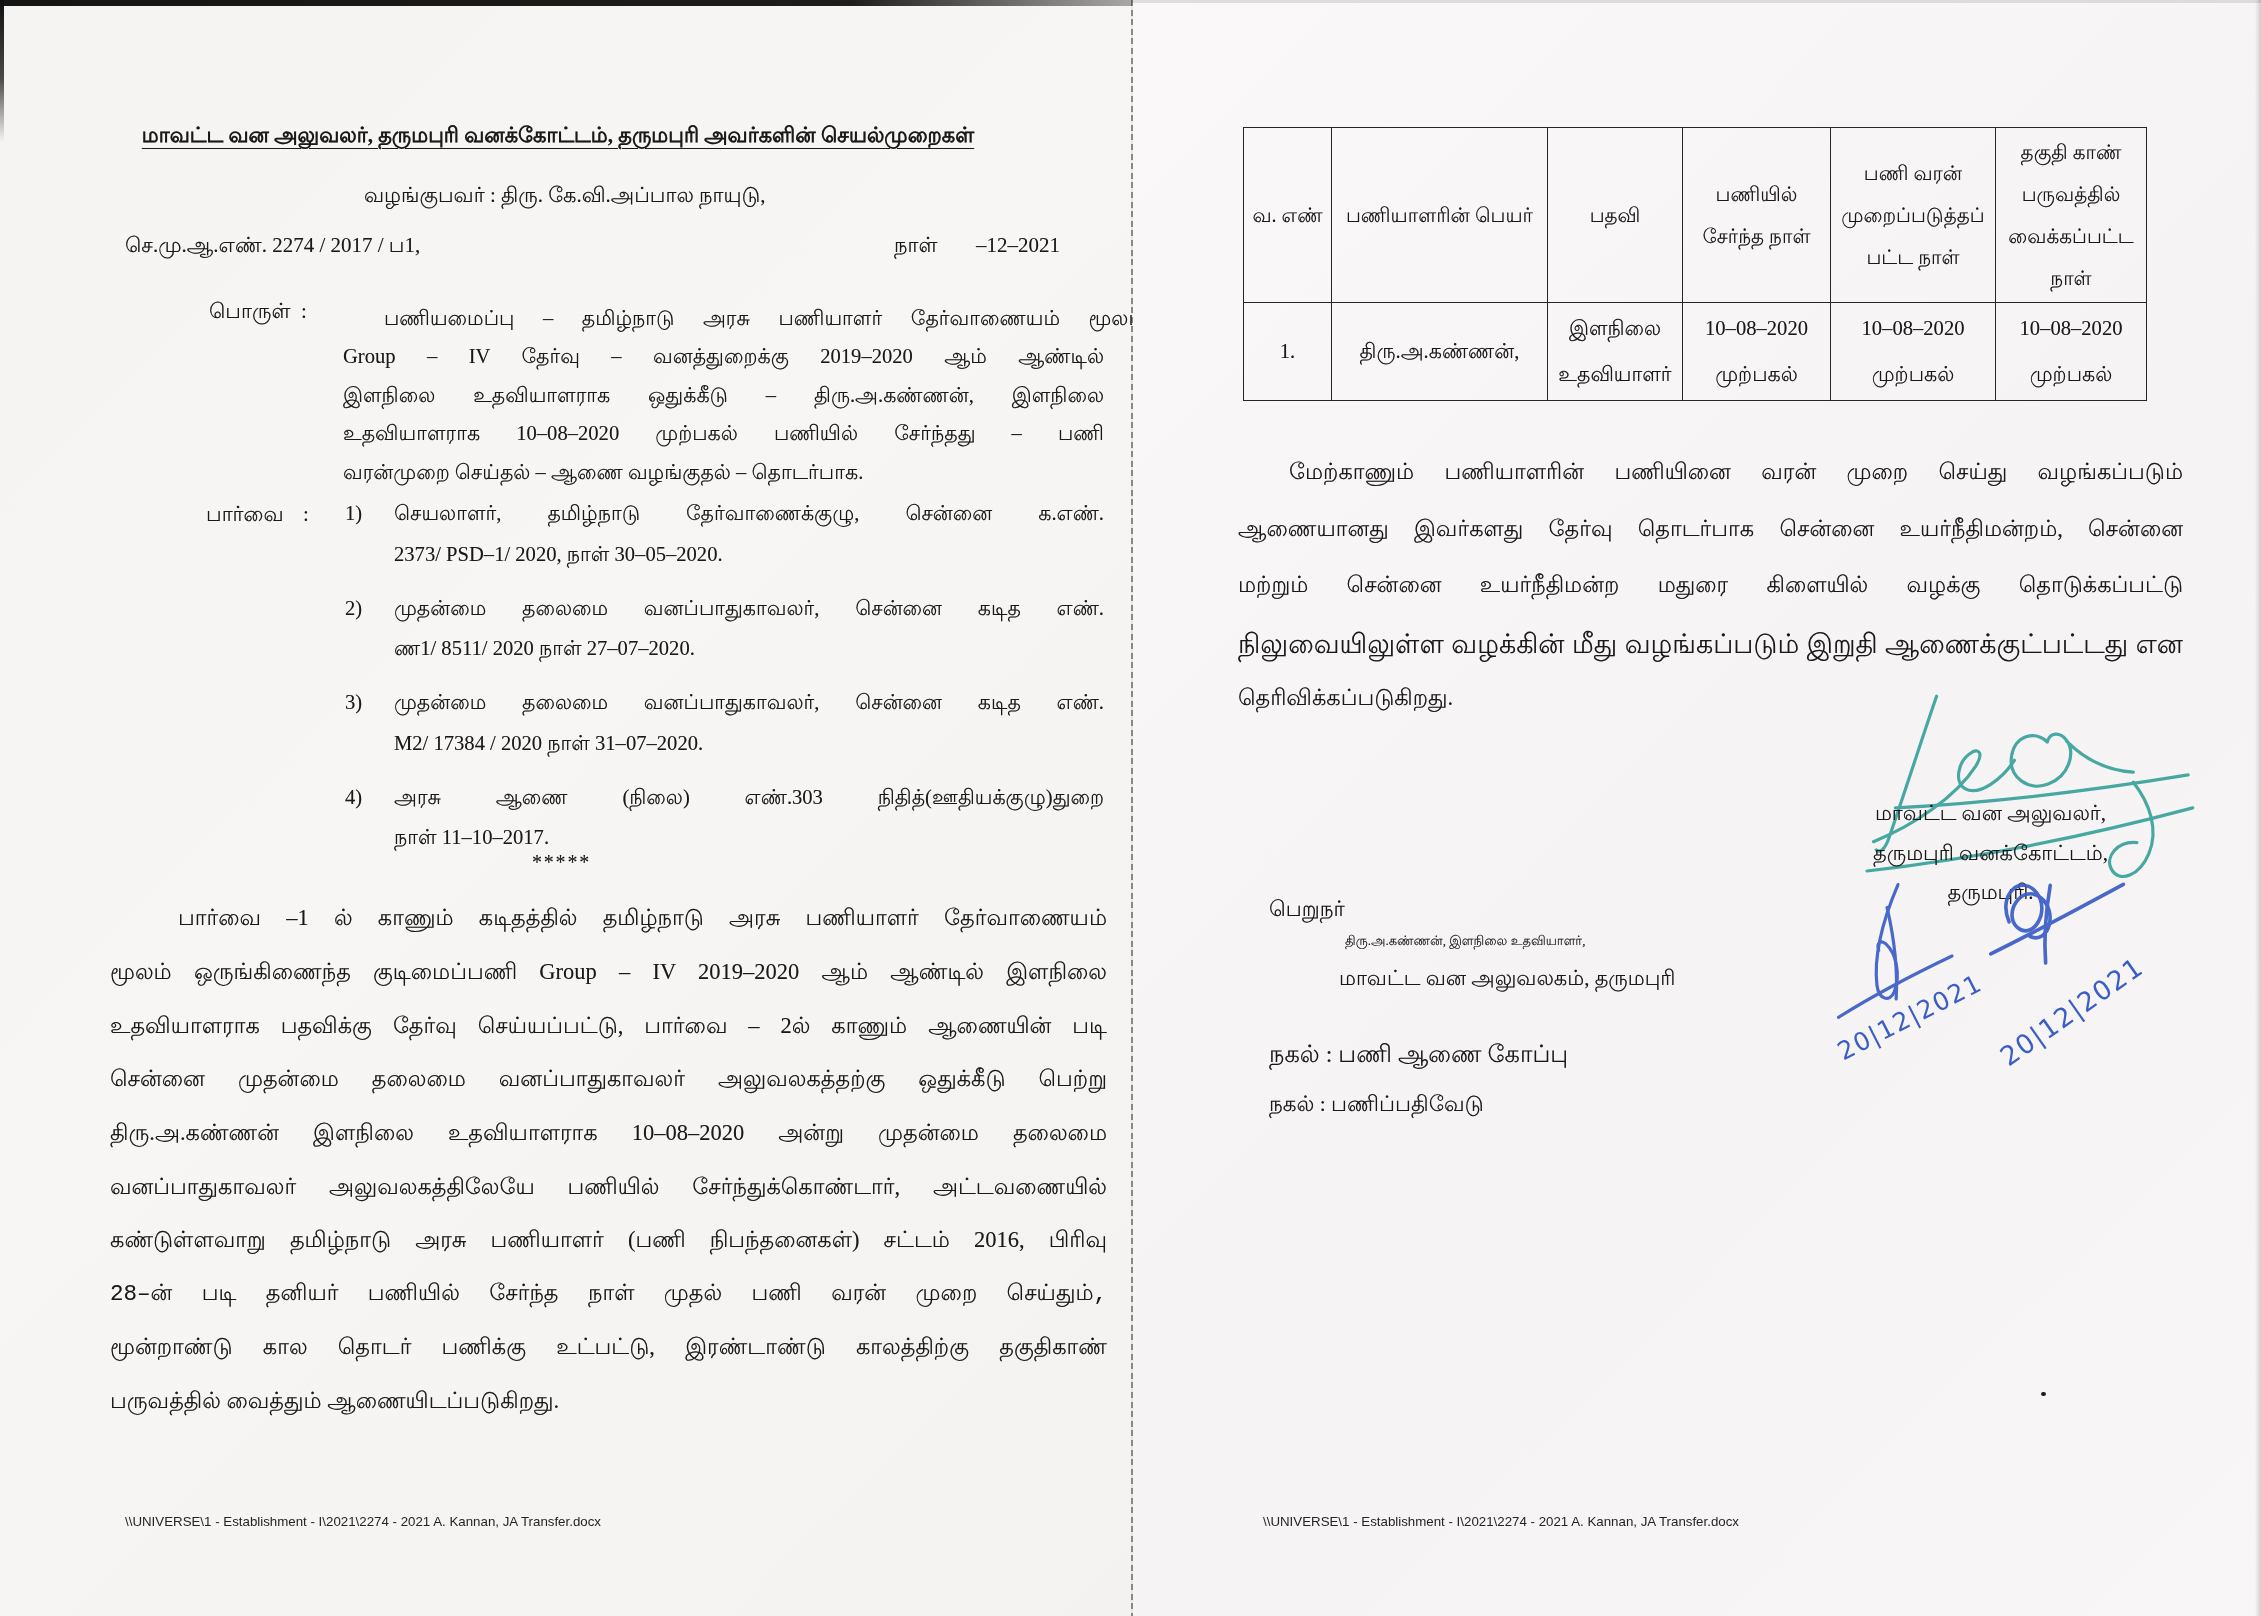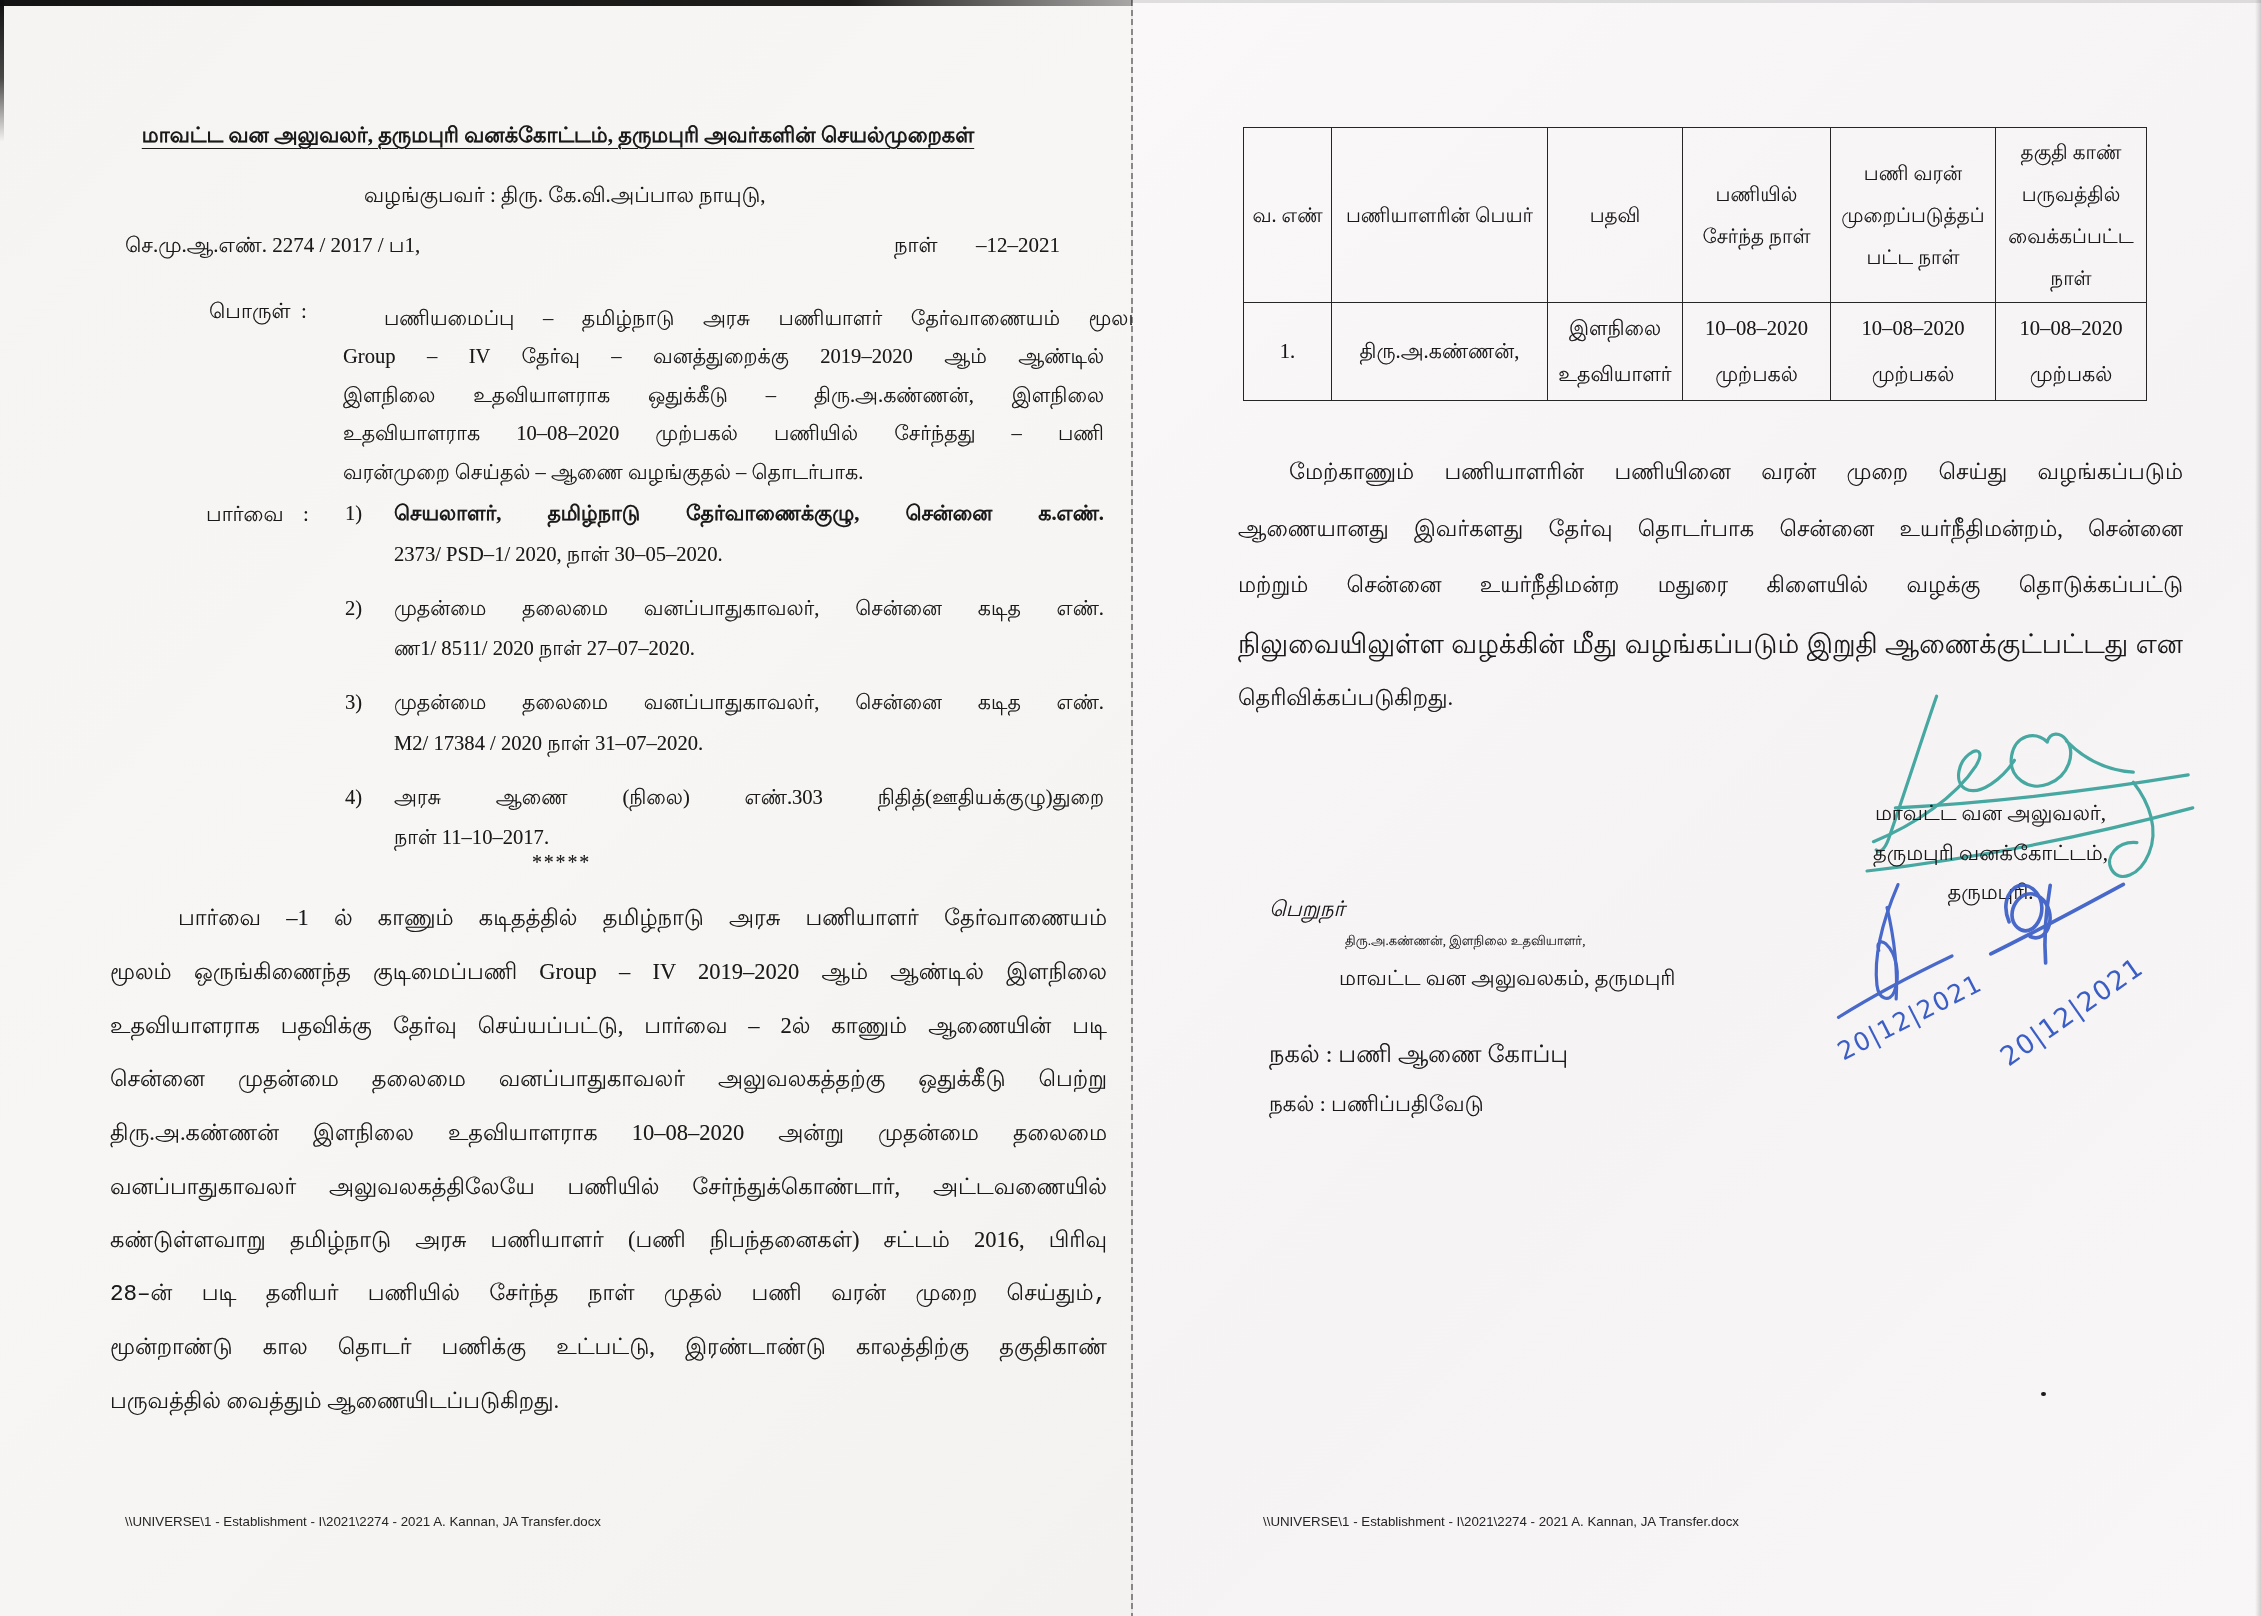--- a/index.html
+++ b/index.html
@@ -59,21 +59,21 @@
   <div class="jl ink fs-sub" style="left:343px;top:299px;width:761px;margin-left:41px;">பணியமைப்பு – தமிழ்நாடு அரசு பணியாளர் தேர்வாணையம் மூலம்</div>
   <div class="jl ink fs-sub" style="left:343px;top:337px;width:761px;">Group – IV தேர்வு – வனத்துறைக்கு 2019–2020 ஆம் ஆண்டில்</div>
   <div class="jl ink fs-sub" style="left:343px;top:376px;width:761px;">இளநிலை உதவியாளராக ஒதுக்கீடு – திரு.அ.கண்ணன், இளநிலை</div>
   <div class="jl ink fs-sub" style="left:343px;top:414px;width:761px;">உதவியாளராக 10–08–2020 முற்பகல் பணியில் சேர்ந்தது – பணி</div>
   <div class="t ink fs-sub" style="left:343px;top:453px;">வரன்முறை செய்தல் – ஆணை வழங்குதல் – தொடர்பாக.</div>
 
   <div class="t ink fs-lbl" style="left:206px;top:502px;">பார்வை</div>
   <div class="t ink fs-lbl" style="left:303px;top:502px;">:</div>
 
   <div class="t ink fs-ref" style="left:345px;top:502px;">1)</div>
-  <div class="jl ink fs-ref" style="left:394px;top:502px;width:710px;font-weight:bold;">செயலாளர், தமிழ்நாடு தேர்வாணைக்குழு, சென்னை க.எண்.</div>
+  <div class="jl ink fs-ref" style="left:394px;top:502px;width:710px;">செயலாளர், தமிழ்நாடு தேர்வாணைக்குழு, சென்னை க.எண்.</div>
   <div class="t ink fs-ref" style="left:394px;top:543px;">2373/ PSD–1/ 2020, நாள் 30–05–2020.</div>
 
   <div class="t ink fs-ref" style="left:345px;top:597px;">2)</div>
   <div class="jl ink fs-ref" style="left:394px;top:597px;width:710px;">முதன்மை தலைமை வனப்பாதுகாவலர், சென்னை கடித எண்.</div>
   <div class="t ink fs-ref" style="left:394px;top:637px;">ண1/ 8511/ 2020 நாள் 27–07–2020.</div>
 
   <div class="t ink fs-ref" style="left:345px;top:691px;">3)</div>
   <div class="jl ink fs-ref" style="left:394px;top:691px;width:710px;">முதன்மை தலைமை வனப்பாதுகாவலர், சென்னை கடித எண்.</div>
   <div class="t ink fs-ref" style="left:394px;top:732px;">M2/ 17384 / 2020 நாள் 31–07–2020.</div>
 
@@ -160,21 +160,21 @@
 
   <svg class="sig" style="left:845px;top:867px;" width="151" height="128" viewBox="0 0 330 280">
     <g fill="none" stroke="#3a5ec6" stroke-width="8" stroke-linecap="round" opacity="0.92">
       <path d="M70,120 C44,60 96,14 130,56 C162,96 122,162 88,132 C56,104 96,36 138,66 C178,96 158,170 116,152"></path>
       <path d="M160,40 C150,100 146,160 150,210"></path>
       <path d="M30,190 C120,146 220,92 320,38"></path>
     </g>
   </svg>
   <div class="sigdate" style="left:880px;top:1041px;transform:rotate(-35deg);font-size:26.6px;">20|12|2021</div>
 
-  <div class="t ink" style="left:137px;top:897px;font-size:21.5px;font-style:italic;">பெறுநர்</div>
+  <div class="t ink" style="left:137px;top:897px;font-size:21.5px;">பெறுநர்</div>
   <div class="t ink" style="left:213px;top:933px;font-size:13px;">திரு.அ.கண்ணன், இளநிலை உதவியாளர்,</div>
   <div class="t ink" style="left:207px;top:966px;font-size:21px;">மாவட்ட வன அலுவலகம், தருமபுரி</div>
 
   <div class="t ink" style="left:137px;top:1041px;font-size:24px;">நகல் : பணி ஆணை கோப்பு</div>
   <div class="t ink" style="left:137px;top:1092px;font-size:21.5px;">நகல் : பணிப்பதிவேடு</div>
 
   <div class="dot" style="left:909px;top:1392px;"></div>
 
   <div class="t footer" style="left:131px;top:1514px;">\\UNIVERSE\1 - Establishment - I\2021\2274 - 2021 A. Kannan, JA Transfer.docx</div>
 </div>

